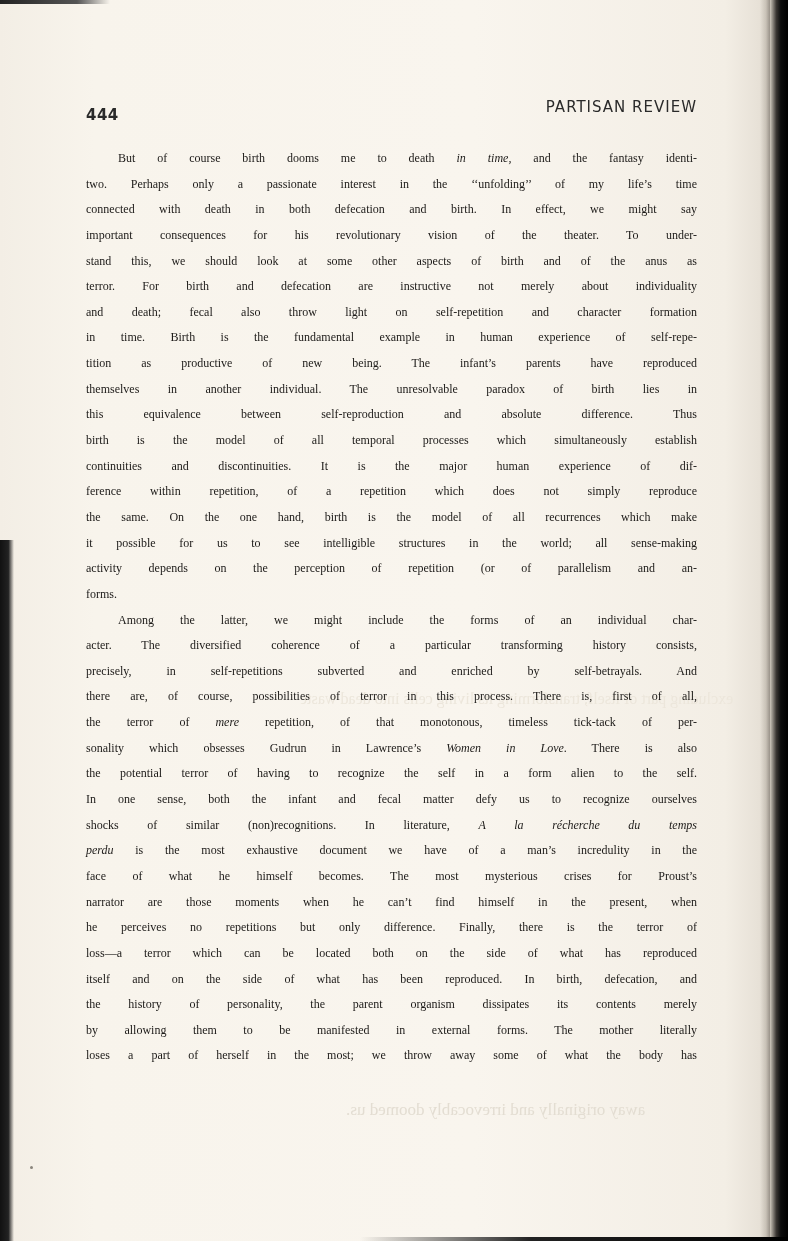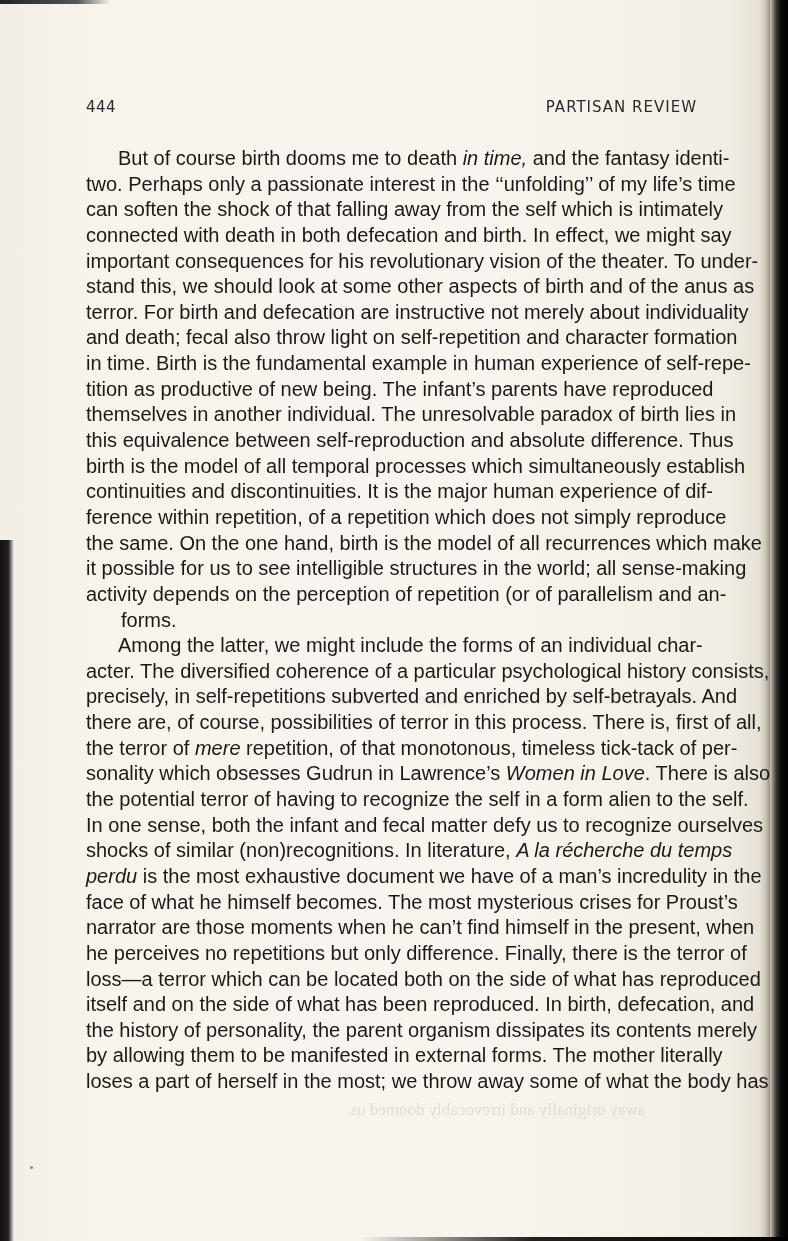--- a/index.html
+++ b/index.html
@@ -29,33 +29,33 @@
   }
   .bottom-bar {
     position: absolute; left: 360px; right: 0; bottom: 0; height: 4px;
     background: linear-gradient(90deg, rgba(0,0,0,0) 0%, #222 40%, #000 100%);
   }
   .header {
     position: absolute; left: 86px; top: 98px; width: 611px; height: 24px;
     font-family: "DejaVu Sans", sans-serif; font-size: 15px; color: #2a2a2a;
     letter-spacing: 0.5px;
   }
-  .page-number { position: absolute; left: 0; top: 0; }
+  .page-number { position: absolute; left: 0; top: 8px; font-weight: bold; }
   .running-head { position: absolute; right: 0; top: 0; letter-spacing: 1px; }
   .text {
     position: absolute; left: 86px; top: 146px; width: 611px;
-    font-family: Liberation Sans, sans-serif;
-    font-size: 20px; line-height: 25.65px; color: #1c1a18;
+    font-family: Liberation Serif, serif;
+    font-size: 12px; line-height: 25.65px; color: #1c1a18;
     text-align: justify;
   }
   .line {
     display: block; white-space: nowrap; text-align: justify;
     text-align-last: justify; height: 25.65px; overflow: visible;
   }
-  .line.last { text-align-last: left; margin-left: 35px; }
+  .line.last { text-align-last: left; }
   .line.indent { padding-left: 32px; }
   .mirror {
     position: absolute; left: 346px; top: 1100px;
     font-family: "Liberation Serif", serif; font-size: 17px; color: #e3ddd2;
     transform: scaleX(-1); white-space: nowrap;
   }
   .mirror2 {
     position: absolute; left: 300px; top: 690px;
     font-family: "Liberation Serif", serif; font-size: 16px; color: #ece6db;
     transform: scaleX(-1); white-space: nowrap;
@@ -81,39 +81,38 @@
   <div class="mirror">away originally and irrevocably doomed us.</div>
 
   <div class="header">
     <span class="page-number">444</span>
     <span class="running-head">PARTISAN REVIEW</span>
   </div>
 
   <div class="text" id="body-text">
       <span class="line indent"><span>But of course birth dooms me to death </span><em>in time,</em><span> and the fantasy identi-</span></span>
       <span class="line"><span>two. Perhaps only a passionate interest in the ‘‘unfolding’’ of my life’s time</span></span>
-      <span class="line"><span>can soften the shock of that falling away from the self which is intimately</span></span>
       <span class="line"><span>connected with death in both defecation and birth. In effect, we might say</span></span>
       <span class="line"><span>important consequences for his revolutionary vision of the theater. To under-</span></span>
       <span class="line"><span>stand this, we should look at some other aspects of birth and of the anus as</span></span>
       <span class="line"><span>terror. For birth and defecation are instructive not merely about individuality</span></span>
       <span class="line"><span>and death; fecal also throw light on self-repetition and character formation</span></span>
       <span class="line"><span>in time. Birth is the fundamental example in human experience of self-repe-</span></span>
       <span class="line"><span>tition as productive of new being. The infant’s parents have reproduced</span></span>
       <span class="line"><span>themselves in another individual. The unresolvable paradox of birth lies in</span></span>
       <span class="line"><span>this equivalence between self-reproduction and absolute difference. Thus</span></span>
       <span class="line"><span>birth is the model of all temporal processes which simultaneously establish</span></span>
       <span class="line"><span>continuities and discontinuities. It is the major human experience of dif-</span></span>
       <span class="line"><span>ference within repetition, of a repetition which does not simply reproduce</span></span>
       <span class="line"><span>the same. On the one hand, birth is the model of all recurrences which make</span></span>
       <span class="line"><span>it possible for us to see intelligible structures in the world; all sense-making</span></span>
       <span class="line"><span>activity depends on the perception of repetition (or of parallelism and an-</span></span>
       <span class="line last"><span>forms.</span></span>
       <span class="line indent"><span>Among the latter, we might include the forms of an individual char-</span></span>
-      <span class="line"><span>acter. The diversified coherence of a particular psychological history consists,</span></span>
+      <span class="line"><span>acter. The diversified coherence of a particular transforming history consists,</span></span>
       <span class="line"><span>precisely, in self-repetitions subverted and enriched by self-betrayals. And</span></span>
       <span class="line"><span>there are, of course, possibilities of terror in this process. There is, first of all,</span></span>
       <span class="line"><span>the terror of </span><em>mere</em><span> repetition, of that monotonous, timeless tick-tack of per-</span></span>
       <span class="line"><span>sonality which obsesses Gudrun in Lawrence’s </span><em>Women in Love</em><span>. There is also</span></span>
       <span class="line"><span>the potential terror of having to recognize the self in a form alien to the self.</span></span>
       <span class="line"><span>In one sense, both the infant and fecal matter defy us to recognize ourselves</span></span>
       <span class="line"><span>shocks of similar (non)recognitions. In literature, </span><em>A la récherche du temps</em></span>
       <span class="line"><em>perdu</em><span> is the most exhaustive document we have of a man’s incredulity in the</span></span>
       <span class="line"><span>face of what he himself becomes. The most mysterious crises for Proust’s</span></span>
       <span class="line"><span>narrator are those moments when he can’t find himself in the present, when</span></span>

